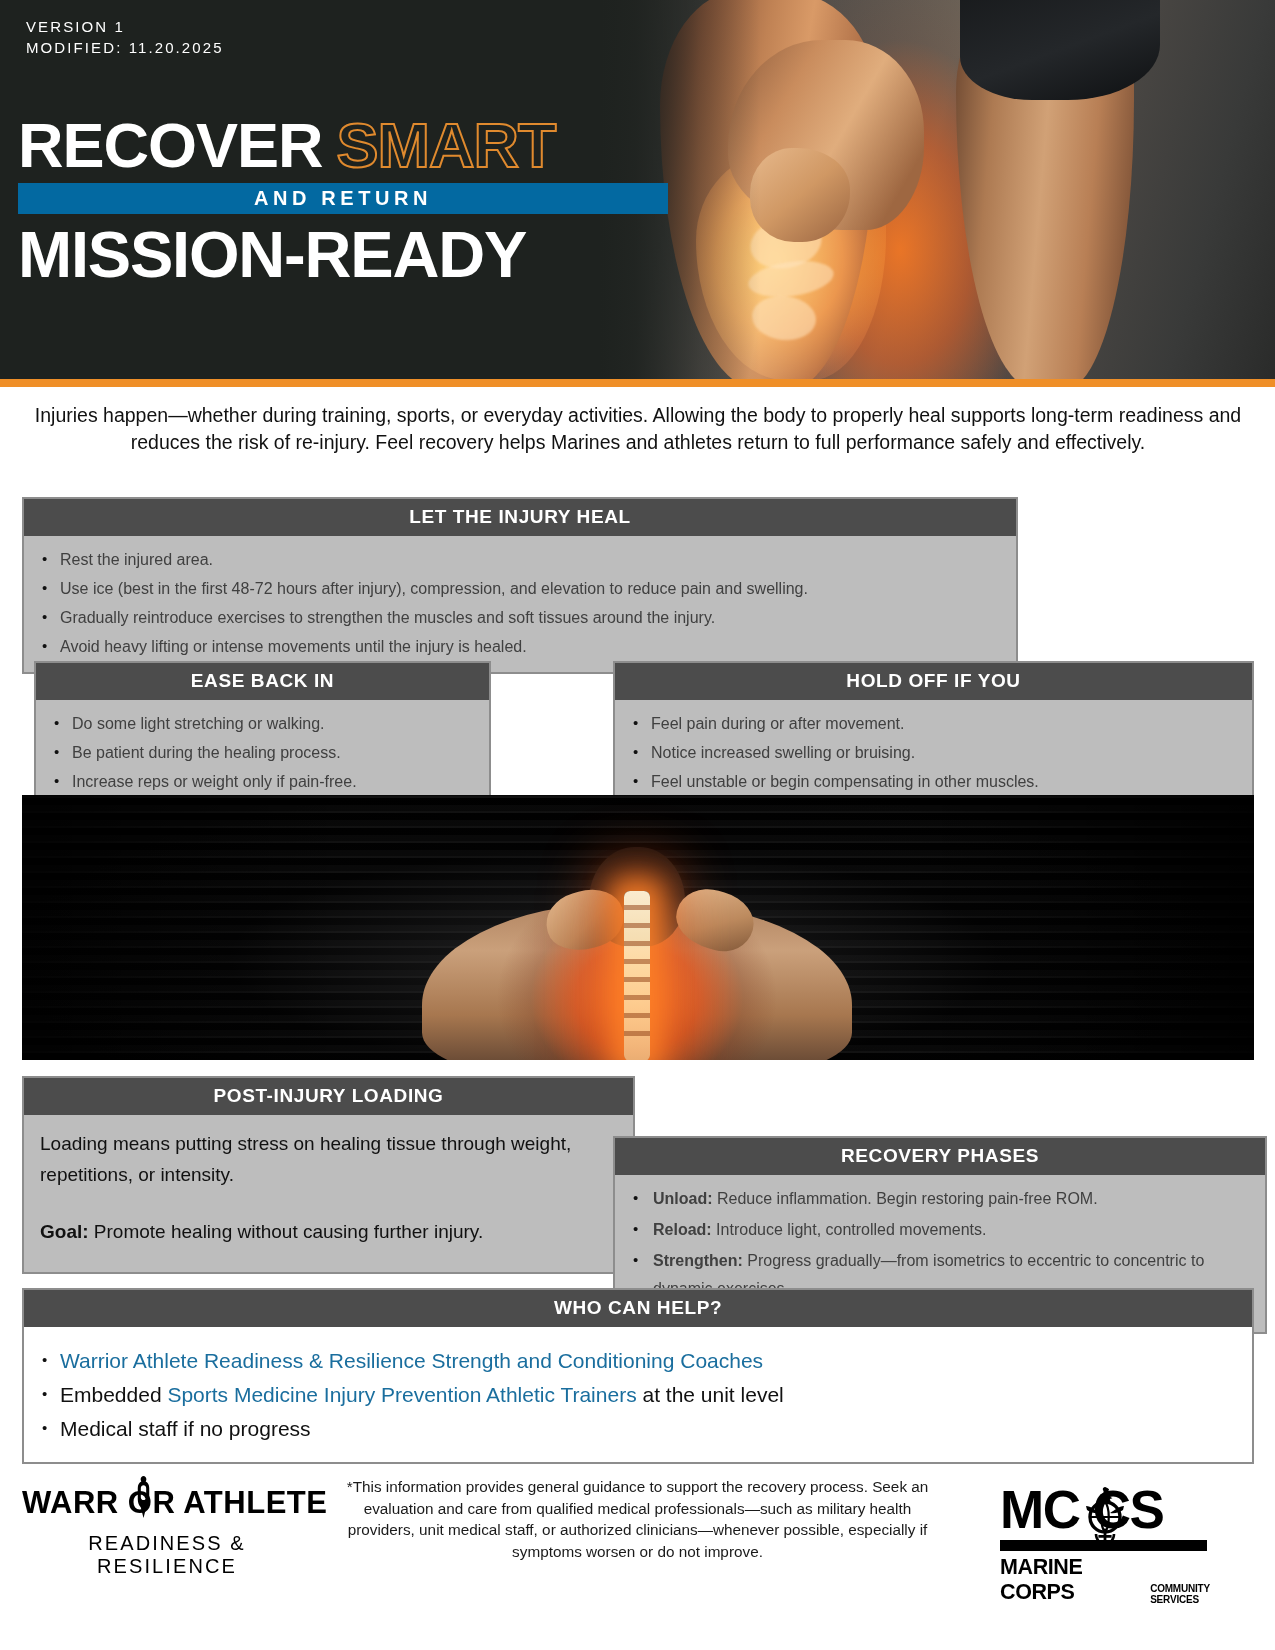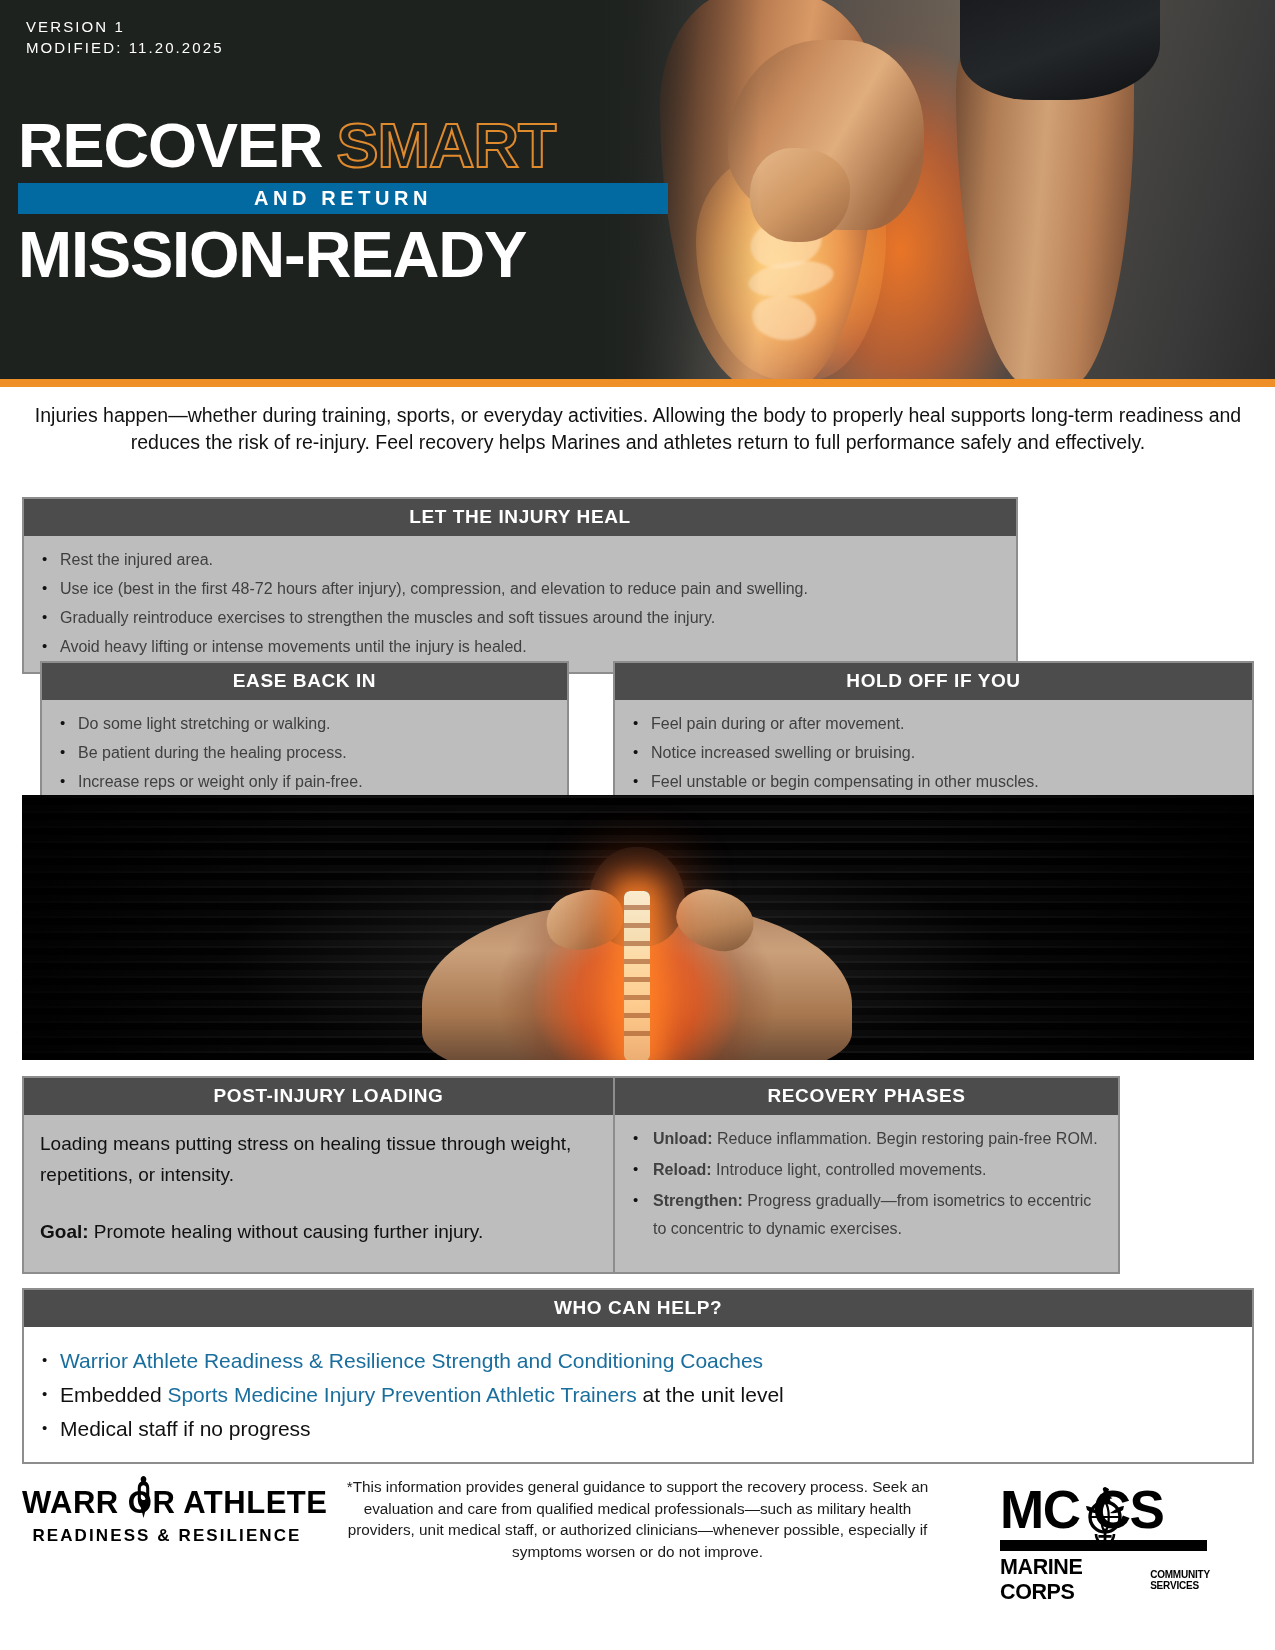--- a/index.html
+++ b/index.html
@@ -204,24 +204,24 @@
   }
   ul.plist li::before {
     content: "\2022";
     position: absolute;
     left: 4px; top: -1px;
     font-size: 15px;
     color: #111111;
   }
 
   #panel-heal   { left: 22px;  top: 497px;  width: 996px; }
-  #panel-ease   { left: 40px;  top: 661px;  width: 529px;  }
+  #panel-ease   { left: 34px;  top: 661px;  width: 457px;  }
   #panel-hold   { left: 613px; top: 661px;  width: 641px;  }
   #panel-load   { left: 22px;  top: 1076px; width: 613px;  height: 198px; }
-  #panel-phases { left: 613px; top: 1076px; width: 507px;  height: 198px; }
+  #panel-phases { left: 613px; top: 1136px; width: 654px;  height: 198px; }
 
   #panel-load .panel-bd { padding: 13px 16px; }
   #panel-load p {
     font-size: 19px;
     line-height: 31px;
     color: #111111;
   }
   #panel-load p.goal { margin-top: 26px; }
   #panel-load b { font-weight: 700; }
 
@@ -337,24 +337,24 @@
     white-space: nowrap;
     position: relative;
     display: inline-block;
   }
   .helmet {
     position: absolute;
     left: 111px; top: -11px;
     width: 21px; height: 44px;
   }
   .wa-sub {
-    font-size: 17px;
-    font-weight: 700;
+    font-size: 20px;
+    font-weight: 400;
     letter-spacing: 2.1px;
-    margin-top: 6px;
+    margin-top: 12px;
   }
   .disclaimer {
     position: absolute;
     left: 335px; top: 8px;
     width: 605px;
     text-align: center;
     font-size: 15.3px;
     line-height: 21.5px;
     color: #1a1a1a;
   }
@@ -371,21 +371,21 @@
     line-height: 56px;
     color: #000000;
   }
   .mccs-rule {
     width: 207px; height: 11px;
     background: #000000;
     margin-top: 2px;
   }
   .mccs-bottom {
     display: flex;
-    align-items: center;
+    align-items: flex-end;
     gap: 18px;
     margin-top: 4px;
   }
   .mccs-mc {
     font-size: 21.5px;
     font-weight: 800;
     letter-spacing: -0.4px;
     color: #000000;
   }
   .mccs-cs {

